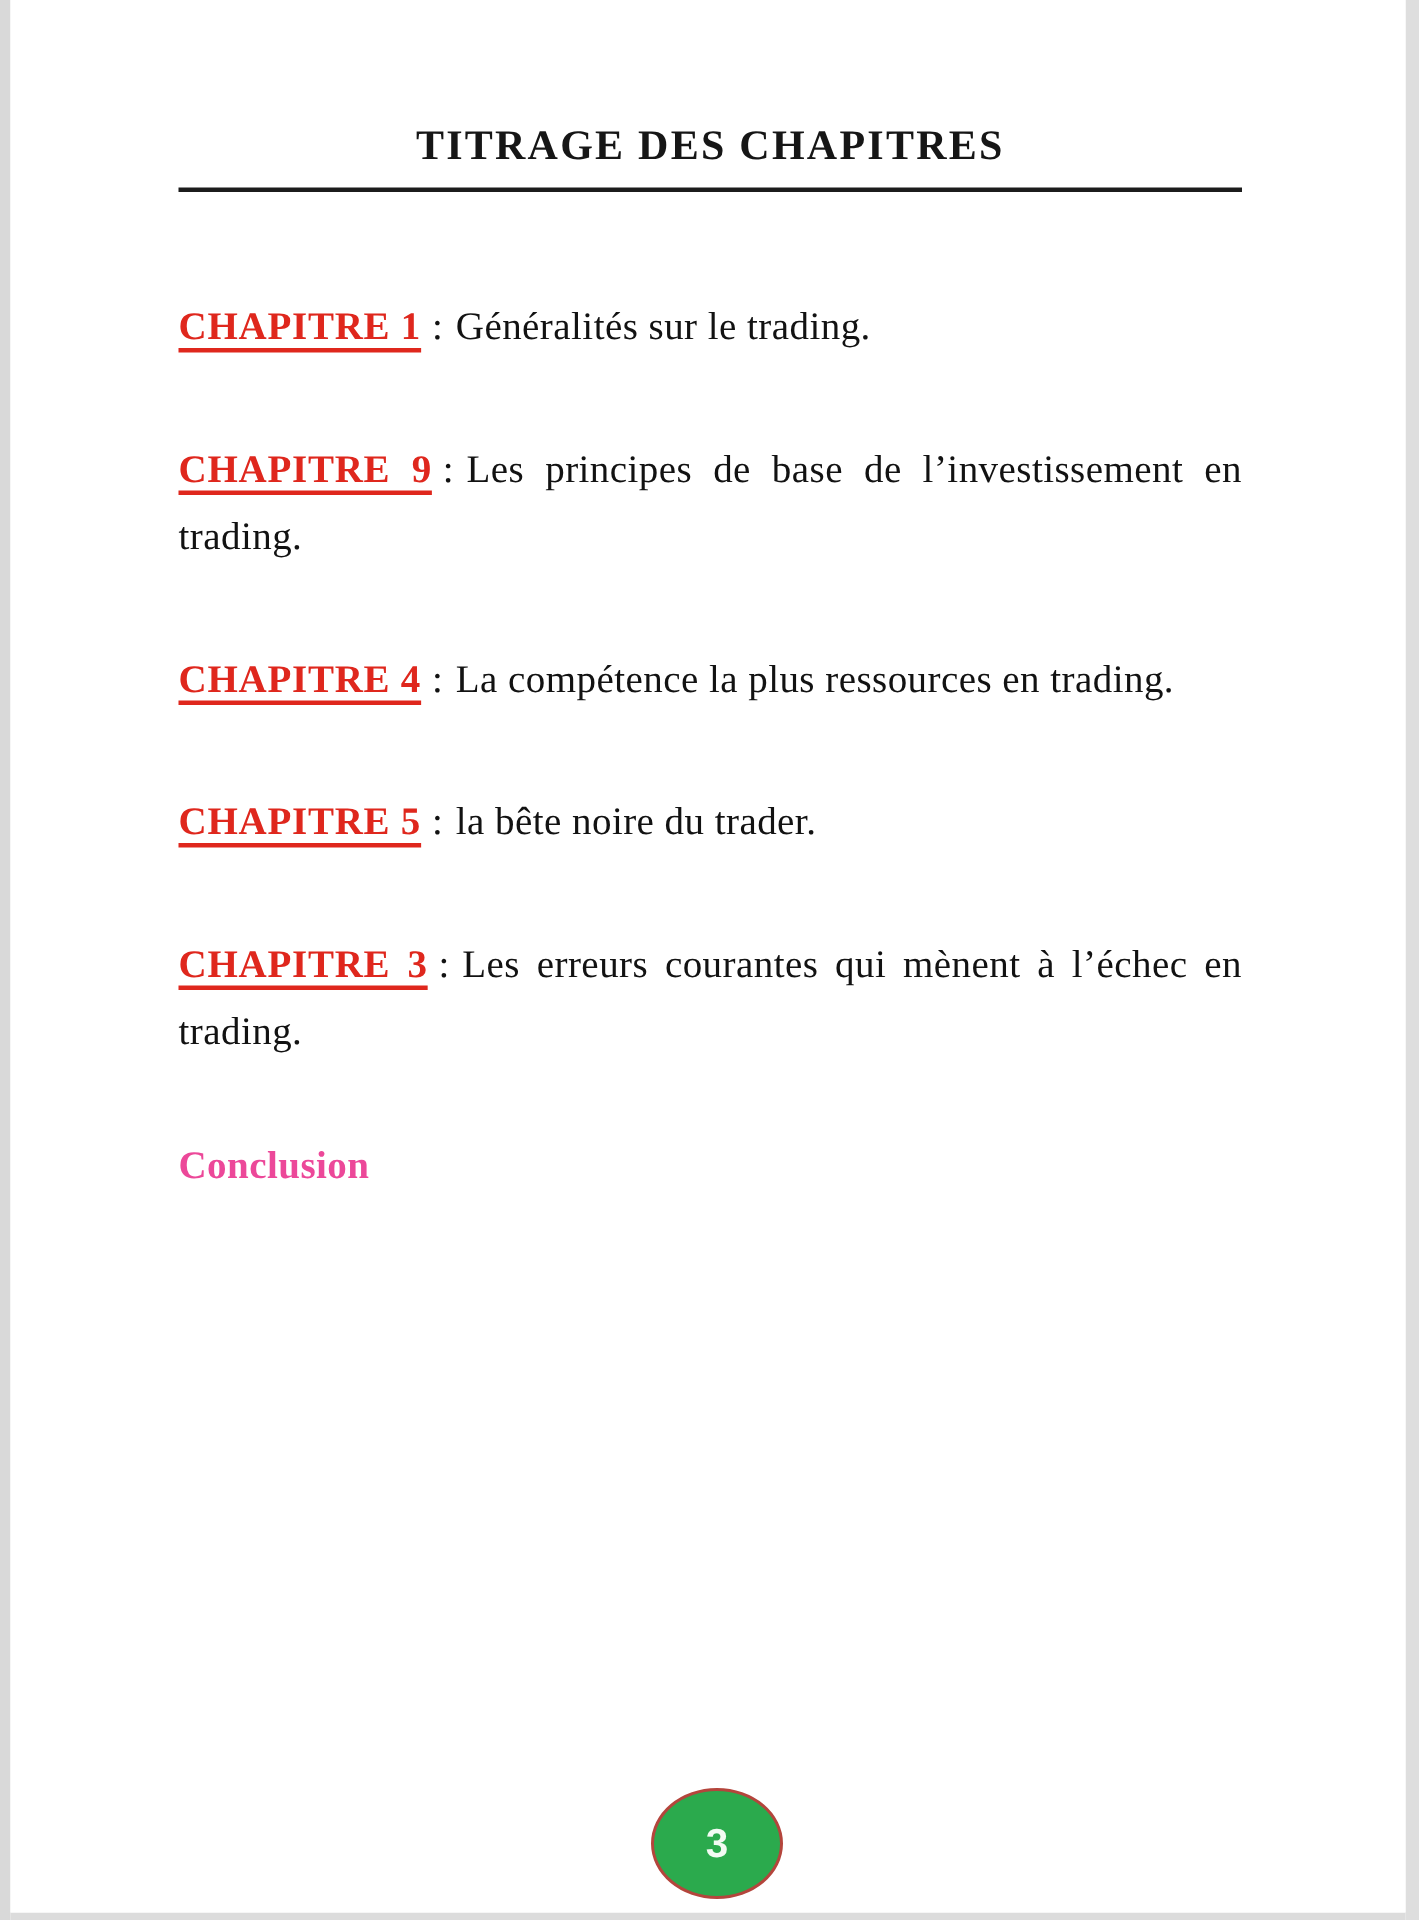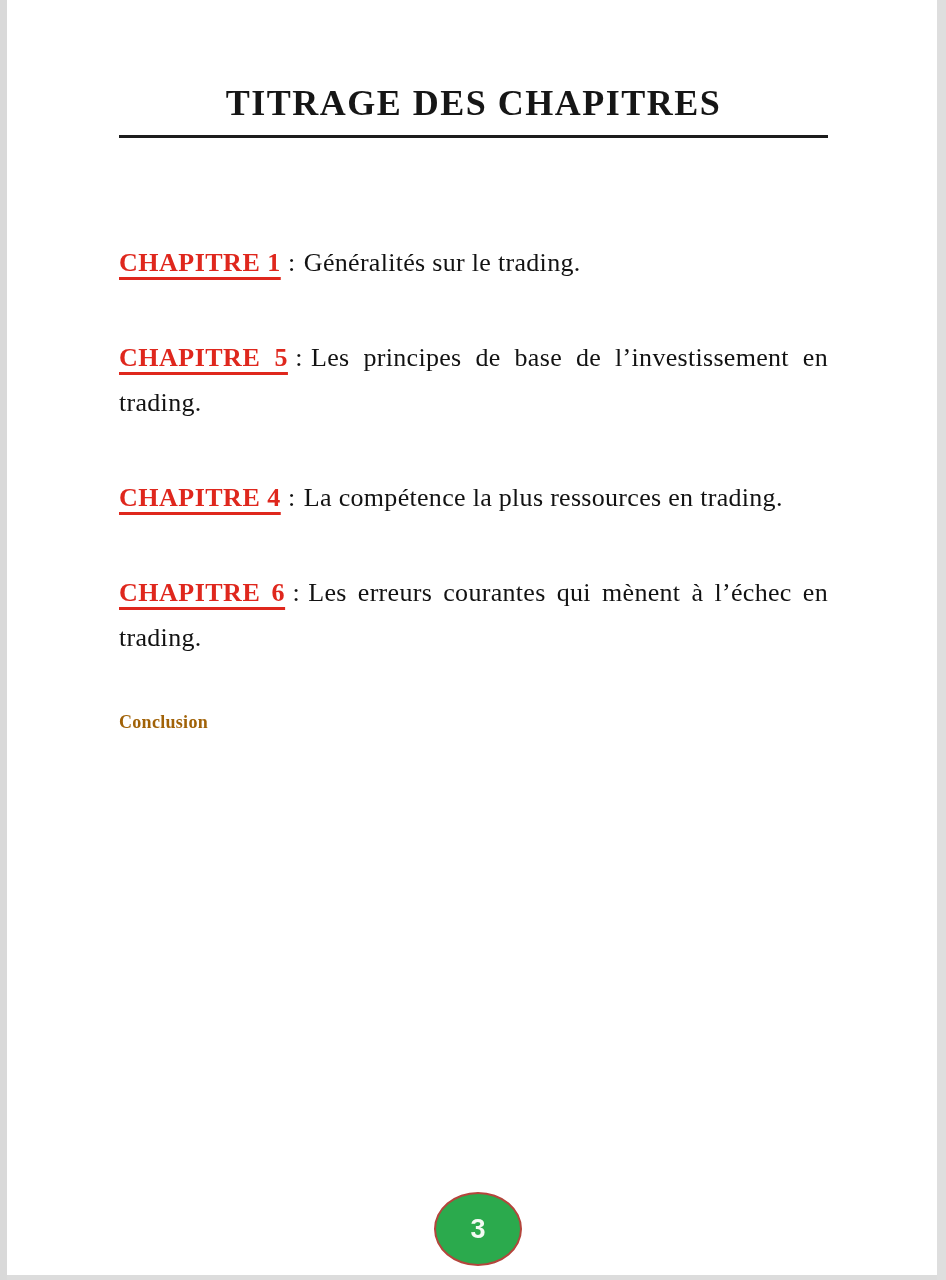--- a/index.html
+++ b/index.html
@@ -36,61 +36,61 @@
   }
 
   .toc {
     padding: 0 109px 0 112px; 
   }
 
   .doc-title {
     margin: 0;
     padding-top: 82px;
     text-align: center;
-    font-size: 36px;
+    font-size: 28px;
     font-weight: 600;
     letter-spacing: 1.5px;
     color: #161616;
   }
   .title-rule {
     height: 0;
     border-top: 3px solid #1c1c1c;
     margin-top: 11px;
   }
 
   .entry {
     font-size: 26px;
     line-height: 45px;
     text-align: justify;
     margin-top: 50px;
     letter-spacing: 0.3px;
   }
   .entry.first {
-    margin-top: 102px;
+    margin-top: 67px;
   }
 
   .chapter-link {
     color: #df271d;
     font-weight: bold;
     letter-spacing: 0.5px;
     text-decoration: underline;
     text-decoration-thickness: 2.5px;
     text-underline-offset: 6px;
     cursor: pointer;
   }
   .sep {
     margin: 0 0.32em 0 0.28em;
     color: #121212;
   }
 
   .conclusion {
     margin-top: 52px;
-    font-size: 18px;
+    font-size: 26px;
     font-weight: bold;
-    color: #a16207;
+    color: #ec4899;
     letter-spacing: 0.3px;
   }
 
   .page-badge {
     position: absolute;
     left: 427px;  
     top: 1192px;
     width: 88px;
     height: 74px;
     border-radius: 50%;
@@ -119,31 +119,34 @@
   <div class="toc">
 
     <h1 class="doc-title">TITRAGE DES CHAPITRES</h1>
     <div class="title-rule"></div>
 
     <p class="entry first">
       <span class="chapter-link">CHAPITRE 1</span><span class="sep">:</span><span>Généralités sur le trading.</span>
     </p>
 
     <p class="entry">
-      <span class="chapter-link">CHAPITRE 5</span><span class="sep">:</span><span>Les principes de base de l’investissement en trading.</span>
+      <span class="chapter-link">CHAPITRE 9</span><span class="sep">:</span><span>Les principes de base de l’investissement en trading.</span>
     </p>
 
 
     <p class="entry">
       <span class="chapter-link">CHAPITRE 4</span><span class="sep">:</span><span>La compétence la plus ressources en trading.</span>
     </p>
 
+    <p class="entry">
+      <span class="chapter-link">CHAPITRE 5</span><span class="sep">:</span><span>la bête noire du trader.</span>
+    </p>
 
     <p class="entry">
-      <span class="chapter-link">CHAPITRE 6</span><span class="sep">:</span><span>Les erreurs courantes qui mènent à l’échec en trading.</span>
+      <span class="chapter-link">CHAPITRE 3</span><span class="sep">:</span><span>Les erreurs courantes qui mènent à l’échec en trading.</span>
     </p>
 
 
     <p class="conclusion">Conclusion</p>
   </div>
 
   <div class="page-badge">
     <span class="num">3</span>
   </div>
 </div>

